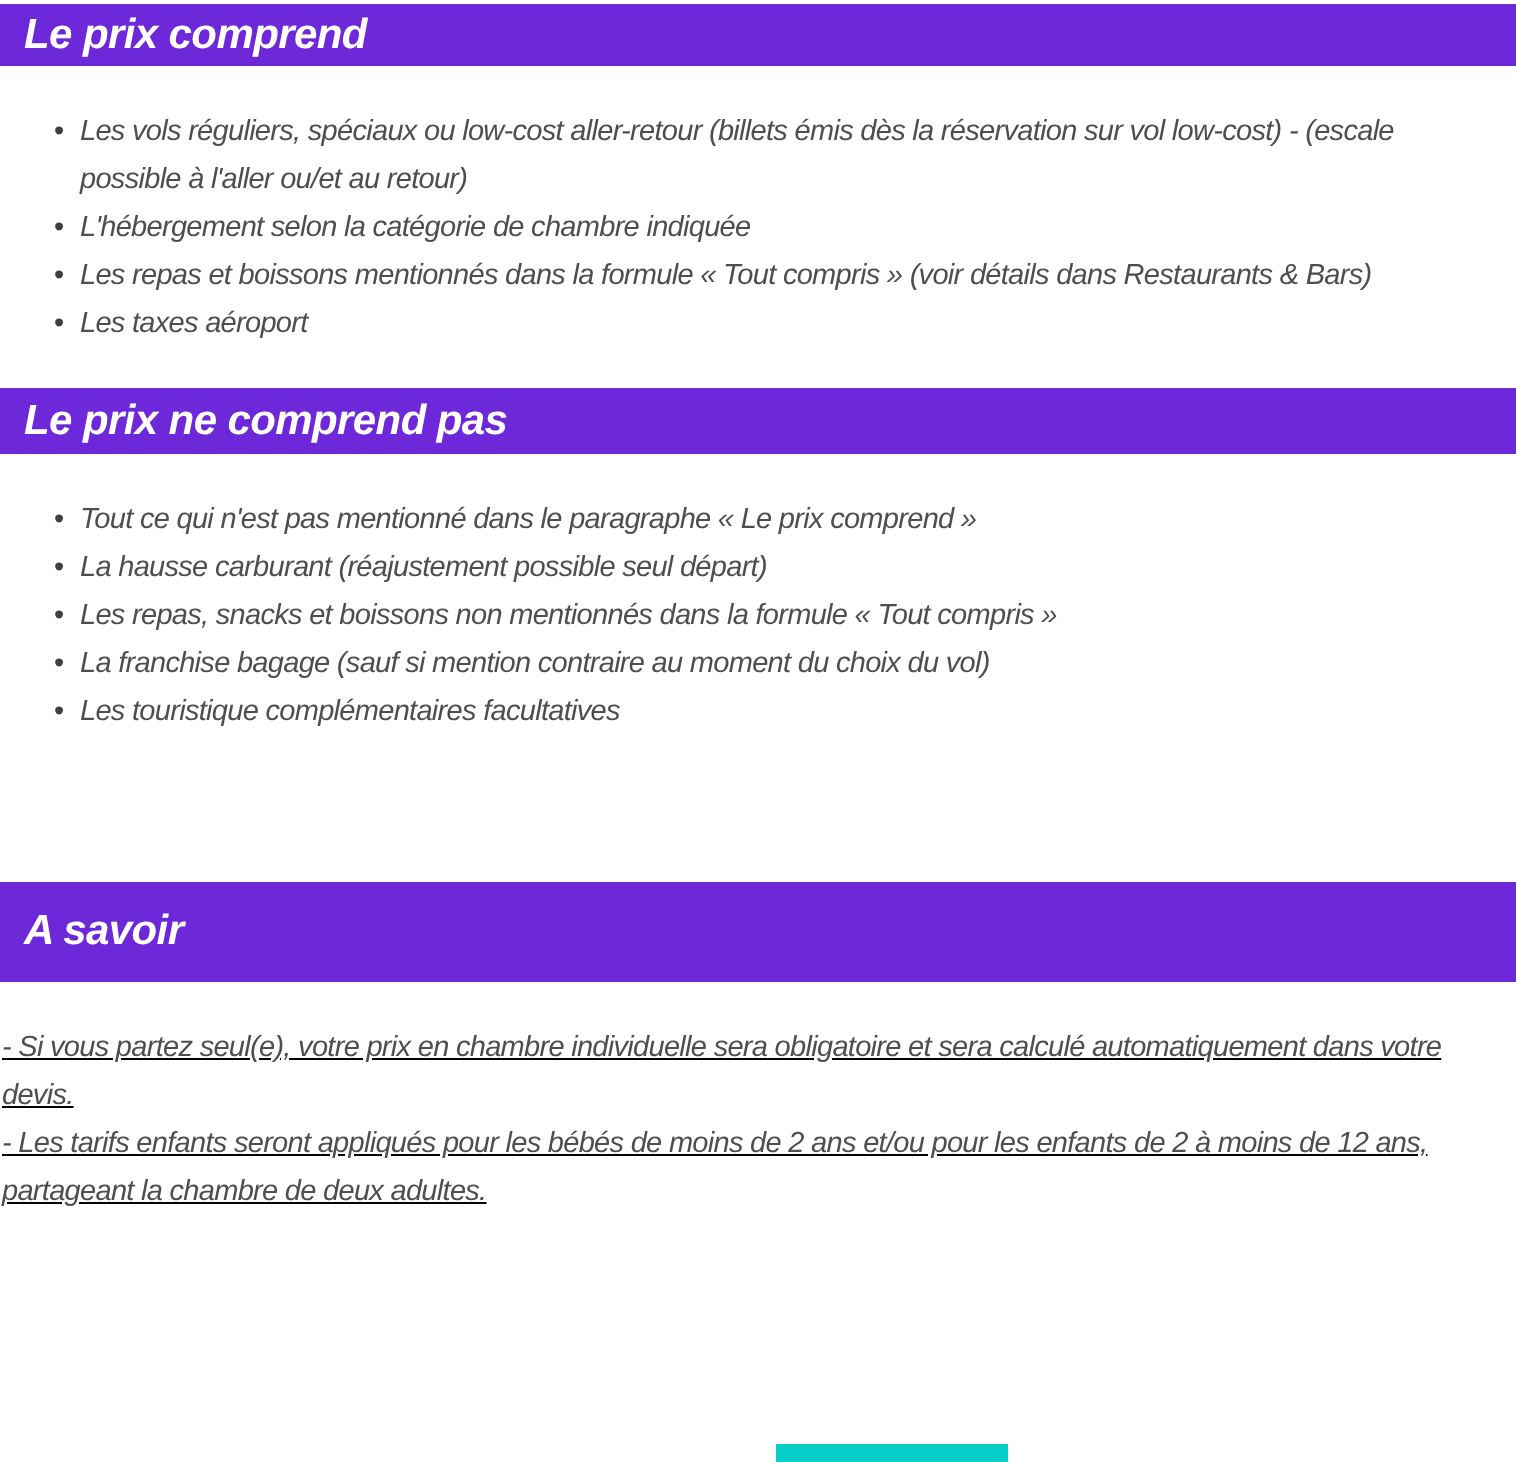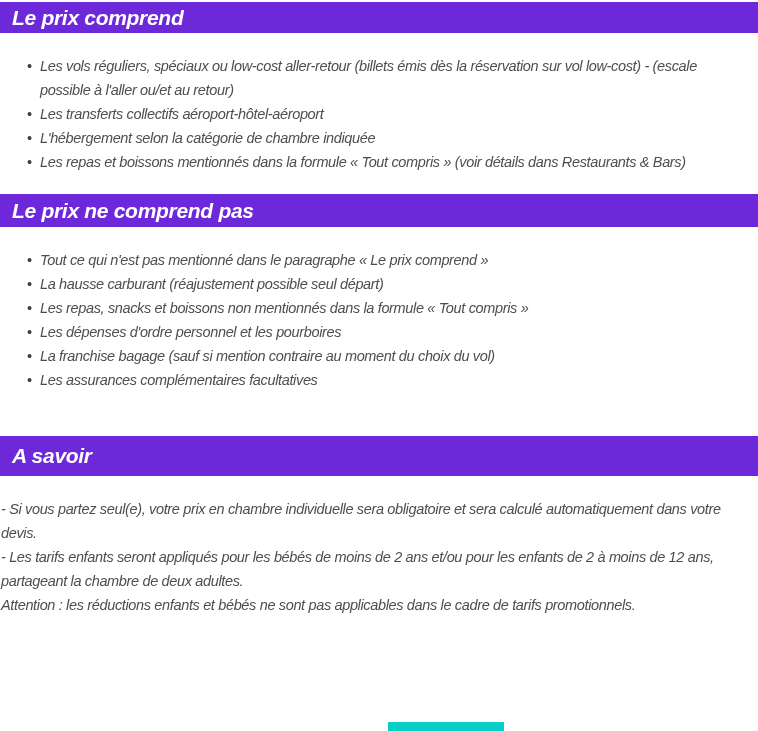--- a/index.html
+++ b/index.html
@@ -26,21 +26,21 @@
     margin: 0;
     color: #ffffff;
     font-size: 21px;
     font-weight: bold;
     font-style: italic;
     letter-spacing: -0.3px;
     white-space: nowrap;
   }
   #header-includes { margin-top: 2px; height: 31px; }
   #header-excludes { margin-top: 20px; }
-  #header-notes    { margin-top: 44px; height: 40px; }
+  #header-notes    { margin-top: 73px; height: 50px; }
 
   ul.bullet-list {
     list-style: none;
     margin: 0;
     padding: 21px 8px 0 40px;
   }
   ul.bullet-list li {
     position: relative;
     font-size: 14.5px;
     font-style: italic;
@@ -52,20 +52,21 @@
     content: "\2022";
     position: absolute;
     left: -13px;
     top: 0;
     color: #3f3f3f;
     font-style: normal;
   }
   .paragraphs {
     margin-top: 21px;
     padding: 0 4px 0 1px;
+    text-decoration: underline;
   }
   .paragraphs p {
     margin: 0;
     font-size: 14.5px;
     font-style: italic;
     color: #4e4e4e;
     line-height: 24px;
     letter-spacing: -0.35px;
   }
   .next-section-bar-partial {
@@ -80,41 +81,39 @@
 </head>
 <body>
 
 <div>
 
   <div class="section-header" id="header-includes">
     <h2 class="header-title">Le prix comprend</h2>
   </div>
   <ul class="bullet-list">
       <li>Les vols réguliers, spéciaux ou low-cost aller-retour (billets émis dès la réservation sur vol low-cost) - (escale possible à l'aller ou/et au retour)</li>
-      <li>Les transferts collectifs aéroport-hôtel-aéroport</li>
       <li>L'hébergement selon la catégorie de chambre indiquée</li>
       <li>Les repas et boissons mentionnés dans la formule « Tout compris » (voir détails dans Restaurants &amp; Bars)</li>
+      <li>Les taxes aéroport</li>
     </ul>
 
   <div class="section-header" id="header-excludes">
     <h2 class="header-title">Le prix ne comprend pas</h2>
   </div>
   <ul class="bullet-list">
       <li>Tout ce qui n'est pas mentionné dans le paragraphe « Le prix comprend »</li>
       <li>La hausse carburant (réajustement possible seul départ)</li>
       <li>Les repas, snacks et boissons non mentionnés dans la formule « Tout compris »</li>
-      <li>Les dépenses d'ordre personnel et les pourboires</li>
       <li>La franchise bagage (sauf si mention contraire au moment du choix du vol)</li>
-      <li>Les assurances complémentaires facultatives</li>
+      <li>Les touristique complémentaires facultatives</li>
     </ul>
 
   <div class="section-header" id="header-notes">
     <h2 class="header-title">A savoir</h2>
   </div>
   <div class="paragraphs">
       <p>- Si vous partez seul(e), votre prix en chambre individuelle sera obligatoire et sera calculé automatiquement dans votre devis.</p>
       <p>- Les tarifs enfants seront appliqués pour les bébés de moins de 2 ans et/ou pour les enfants de 2 à moins de 12 ans, partageant la chambre de deux adultes.</p>
-      <p>Attention : les réductions enfants et bébés ne sont pas applicables dans le cadre de tarifs promotionnels.</p>
     </div>
 
   <div class="next-section-bar-partial"></div>
 
 </div>
 
 </body></html>

